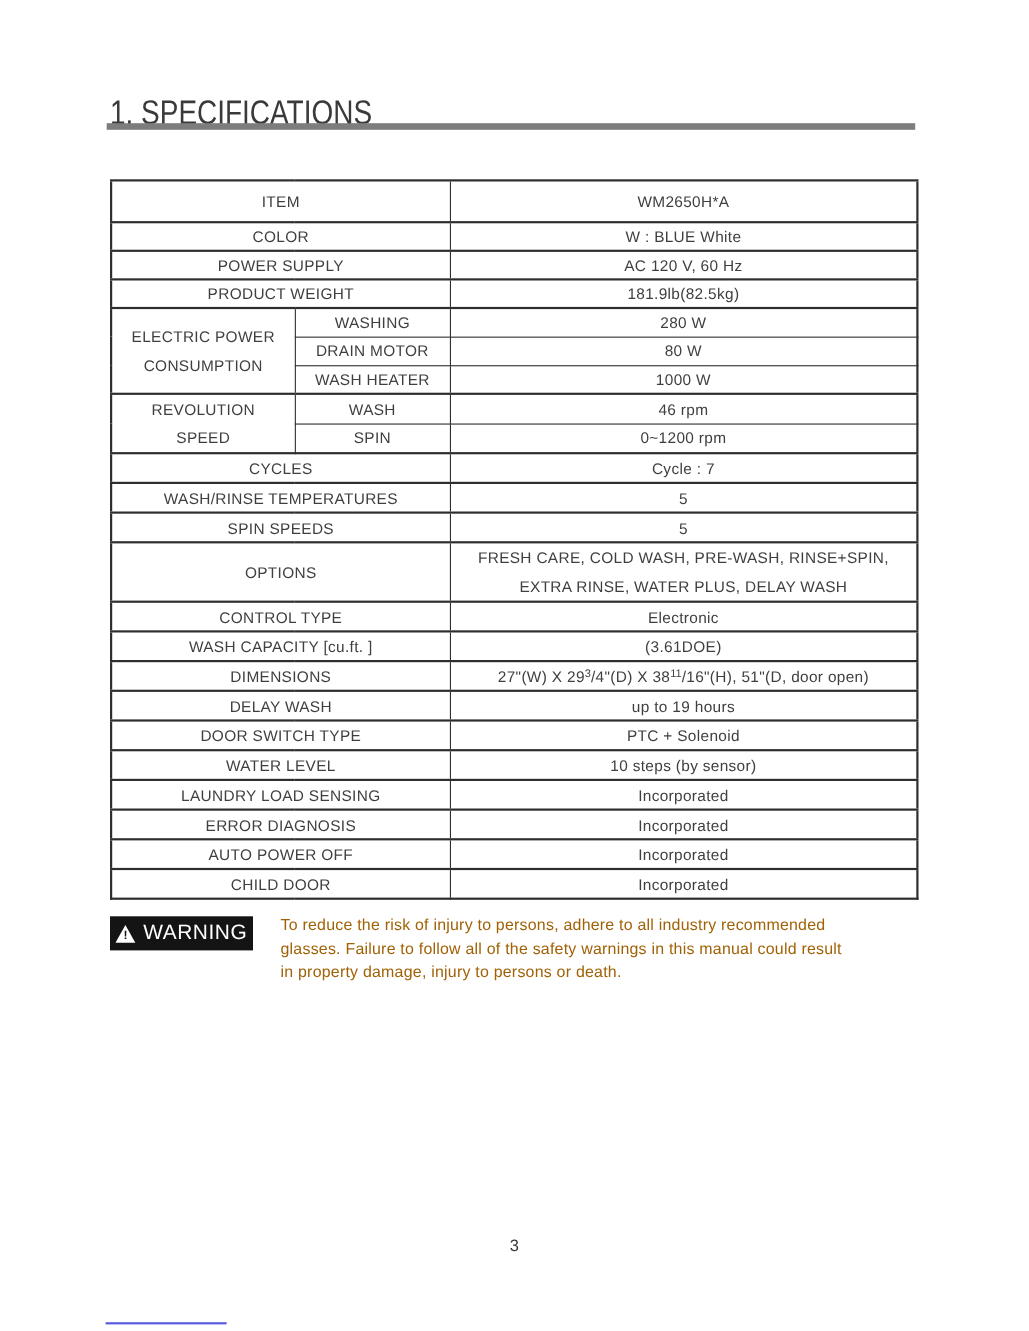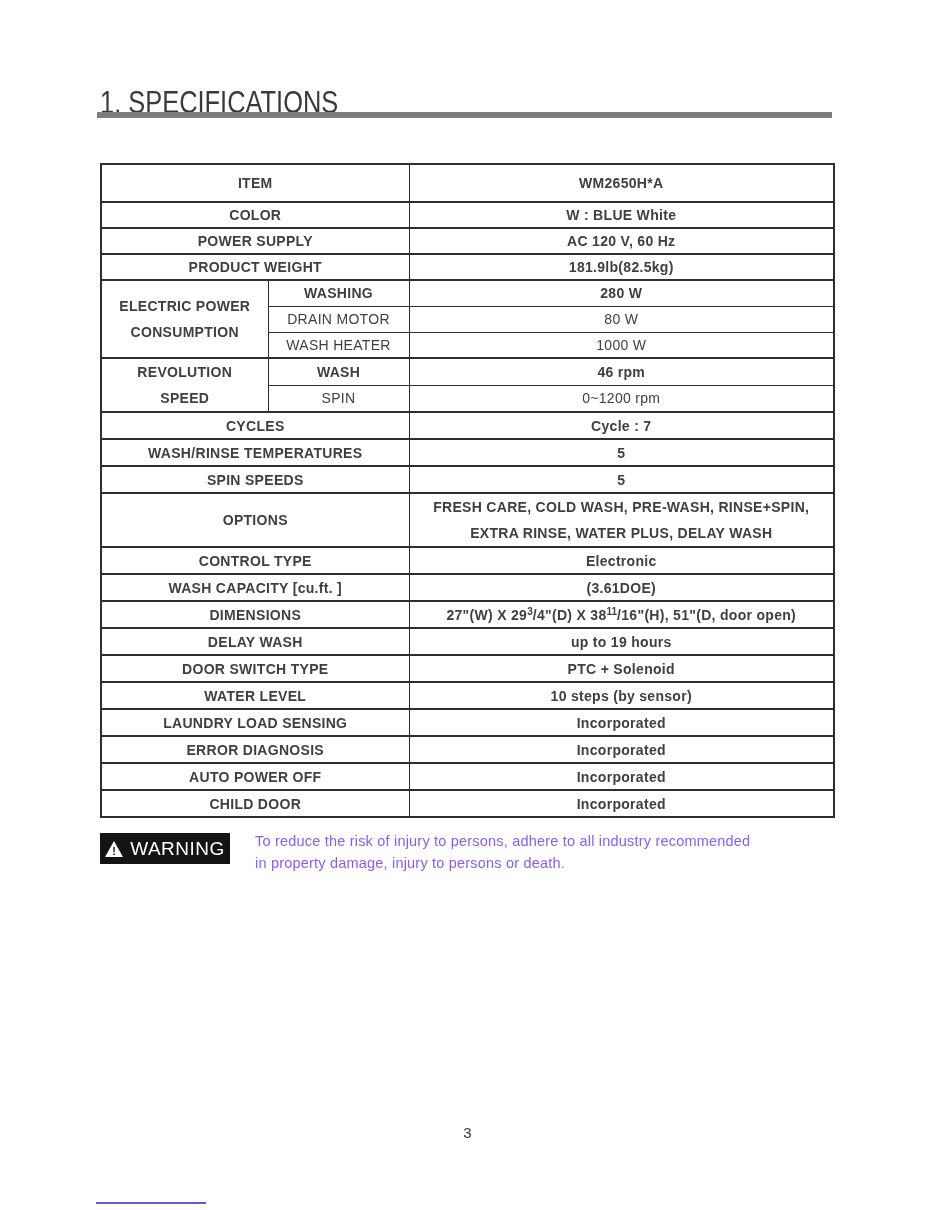--- a/index.html
+++ b/index.html
@@ -31,21 +31,21 @@
     width: 733px; border-collapse: collapse; table-layout: fixed;
     border: 2px solid #2e2e2e;
   }
   table.spec td {
     border: 1px solid #2e2e2e;
     text-align: center; vertical-align: middle;
     padding: 0; font-size: 14px; color: #3f3f3f;
     letter-spacing: 0.3px;
     overflow: hidden; white-space: nowrap;
   }
-  tr.major > td { border-top-width: 2px; font-weight: bold; }
+  tr.major > td { border-top-width: 2px; }
   tr.h38 { height: 38px; }
   tr.h26 { height: 26px; margin-top: 20px; }
   tr.h27 { height: 27px; padding-left: 36px; }
   tr.h52 { height: 52px; margin-left: 20px; }
   td.hdr { font-size: 16px; letter-spacing: 0.5px; }
   td.val-sm { font-size: 11.5px; letter-spacing: 0.2px; }
   td.val-lg { font-size: 15.5px; }
   td.wide-ls { letter-spacing: 0.8px; }
   .two-line span { display: block; line-height: 26px; }
   .frac-sup {
@@ -69,21 +69,21 @@
     border-left: 9px solid transparent;
     border-right: 9px solid transparent;
     border-bottom: 16px solid #ffffff;
   }
   .tri-bang {
     position: absolute; left: 50%; bottom: 0px; transform: translateX(-50%);
     color: #141414; font-weight: 700; font-size: 11px; font-style: normal;
   }
   .warning-text {
     position: absolute; left: 255px; top: 831px; width: 600px;
-    font-size: 14.5px; line-height: 21.5px; color: #8b5cf6;
+    font-size: 14.5px; line-height: 21.5px; color: #a16207;
     letter-spacing: 0.2px;
   }
 
   
   .page-number {
     position: absolute; top: 1124px; left: 0; width: 935px;
     text-align: center; font-size: 15px; color: #383838;
   }
   .footer-link-line {
     position: absolute; left: 96px; top: 1202px;
@@ -216,19 +216,20 @@
   <div class="warning-badge">
     <span class="tri">
       <i class="tri-shape"></i>
       <i class="tri-bang">!</i>
     </span>
     <span class="badge-label">WARNING</span>
   </div>
 
   <div class="warning-text">
     <div>To reduce the risk of injury to persons, adhere to all industry recommended</div>
+    <div>glasses. Failure to follow all of the safety warnings in this manual could result</div>
     <div>in property damage, injury to persons or death.</div>
   </div>
 
   <div class="page-number">3</div>
   <div class="footer-link-line"></div>
 
 </div>
 
 </body></html>

